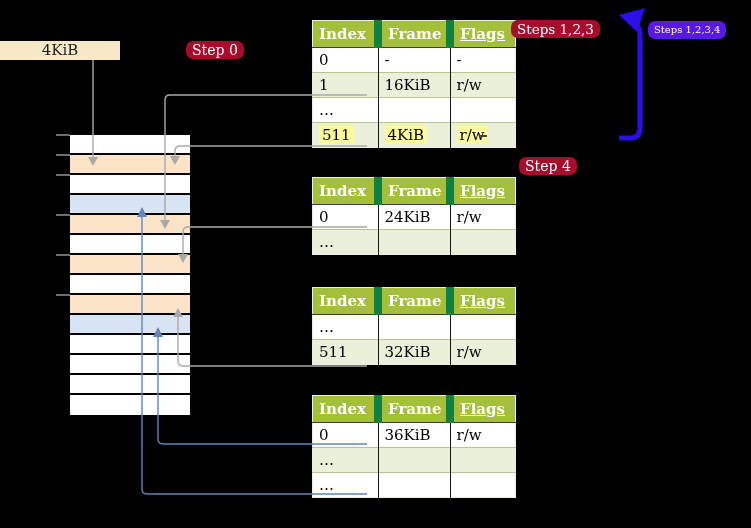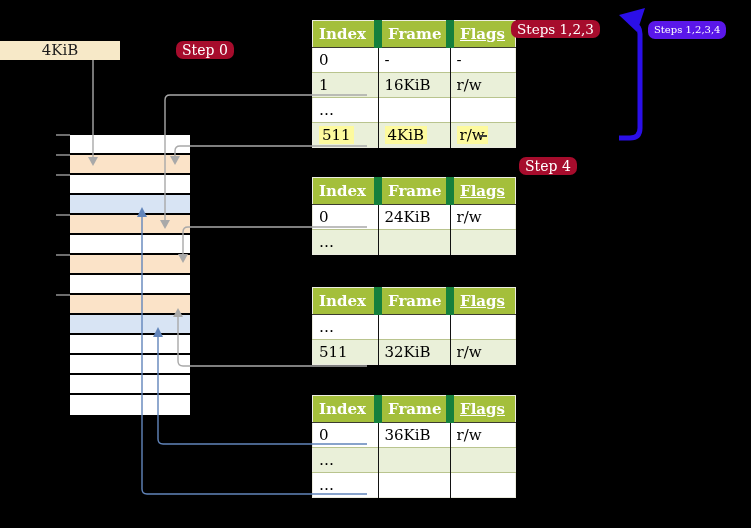--- a/index.html
+++ b/index.html
@@ -45,21 +45,21 @@
     position:absolute;left:0;top:41px;width:120px;height:19px;z-index:3;
     background:var(--label-cream);color:#1c1c1c;font-size:15px;
     text-align:center;line-height:19px;
   }
   .badge{
     position:absolute;z-index:3;color:#fff;font-size:14px;line-height:16px;
     padding:1px 6px;border-radius:7px;white-space:nowrap;text-align:center;
   }
   .badge.red{background:var(--badge-red);}
   .badge.violet{background:var(--badge-violet);}
-  .badge-step0{left:176px;top:41px;}
+  .badge-step0{left:186px;top:41px;}
   .badge-steps123{left:511px;top:20px;font-size:13.5px;}
   .badge-steps1234{left:648px;top:21px;font-size:10px;}
   .badge-step4{left:519px;top:157px;}
   
   svg.overlay{position:absolute;left:0;top:0;z-index:5;pointer-events:none;}
   .ln-gray{stroke:var(--arrow-gray);stroke-width:1.4;fill:none;}
   .ah-gray{fill:var(--arrow-gray);stroke:none;}
   .ln-steel{stroke:var(--arrow-steelblue);stroke-width:1.4;fill:none;}
   .ah-steel{fill:var(--arrow-steelblue);stroke:none;}
   .ln-blue{stroke:var(--arrow-blue);stroke-width:5;fill:none;}

